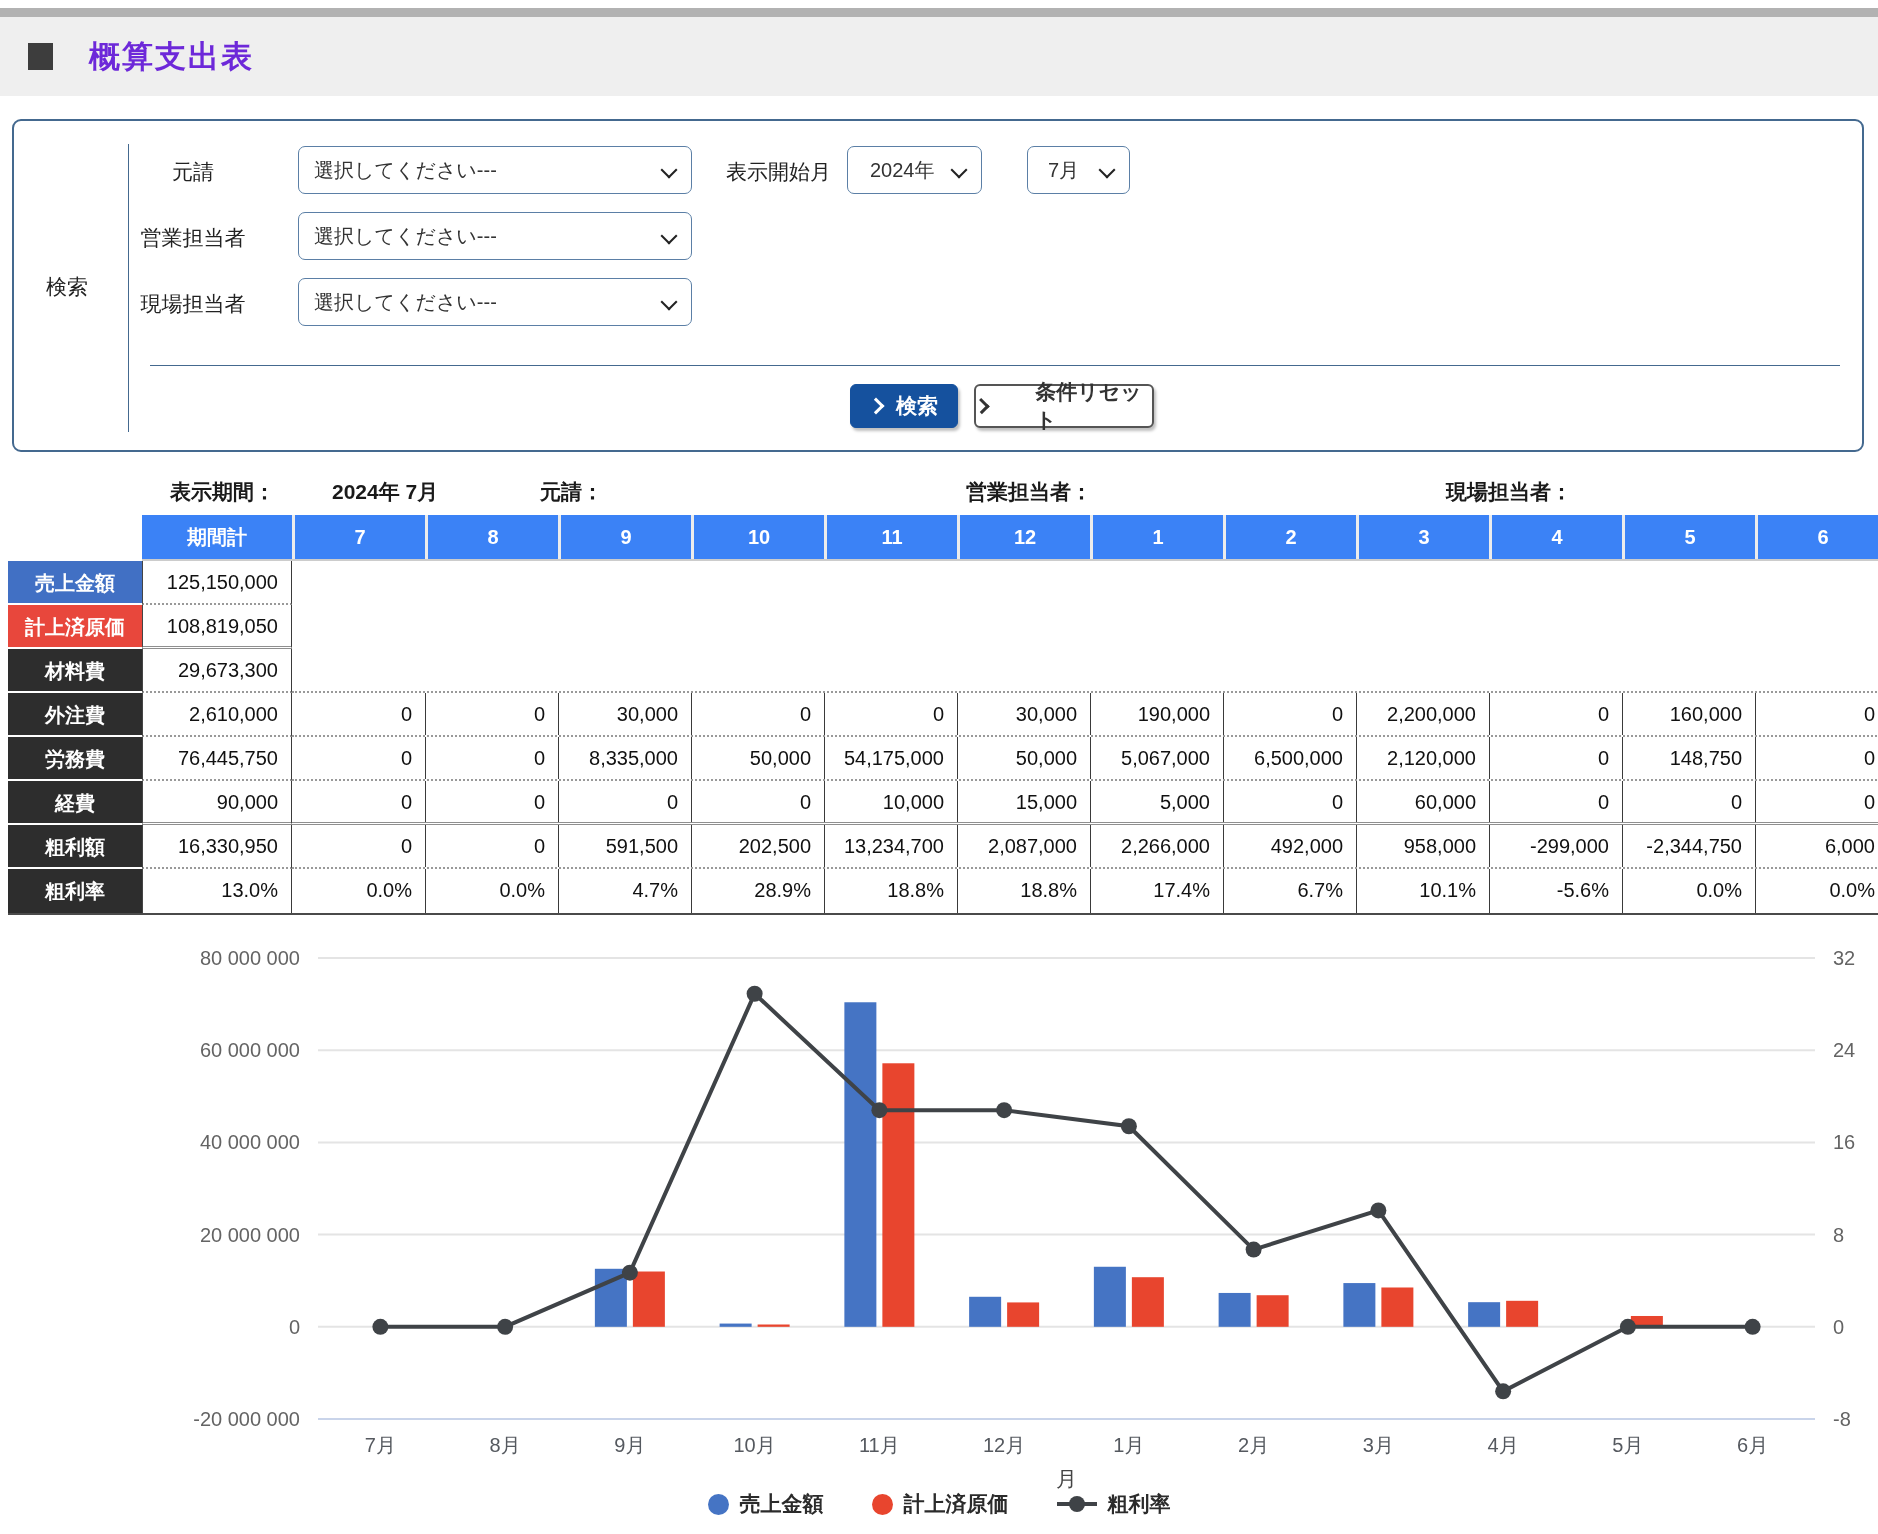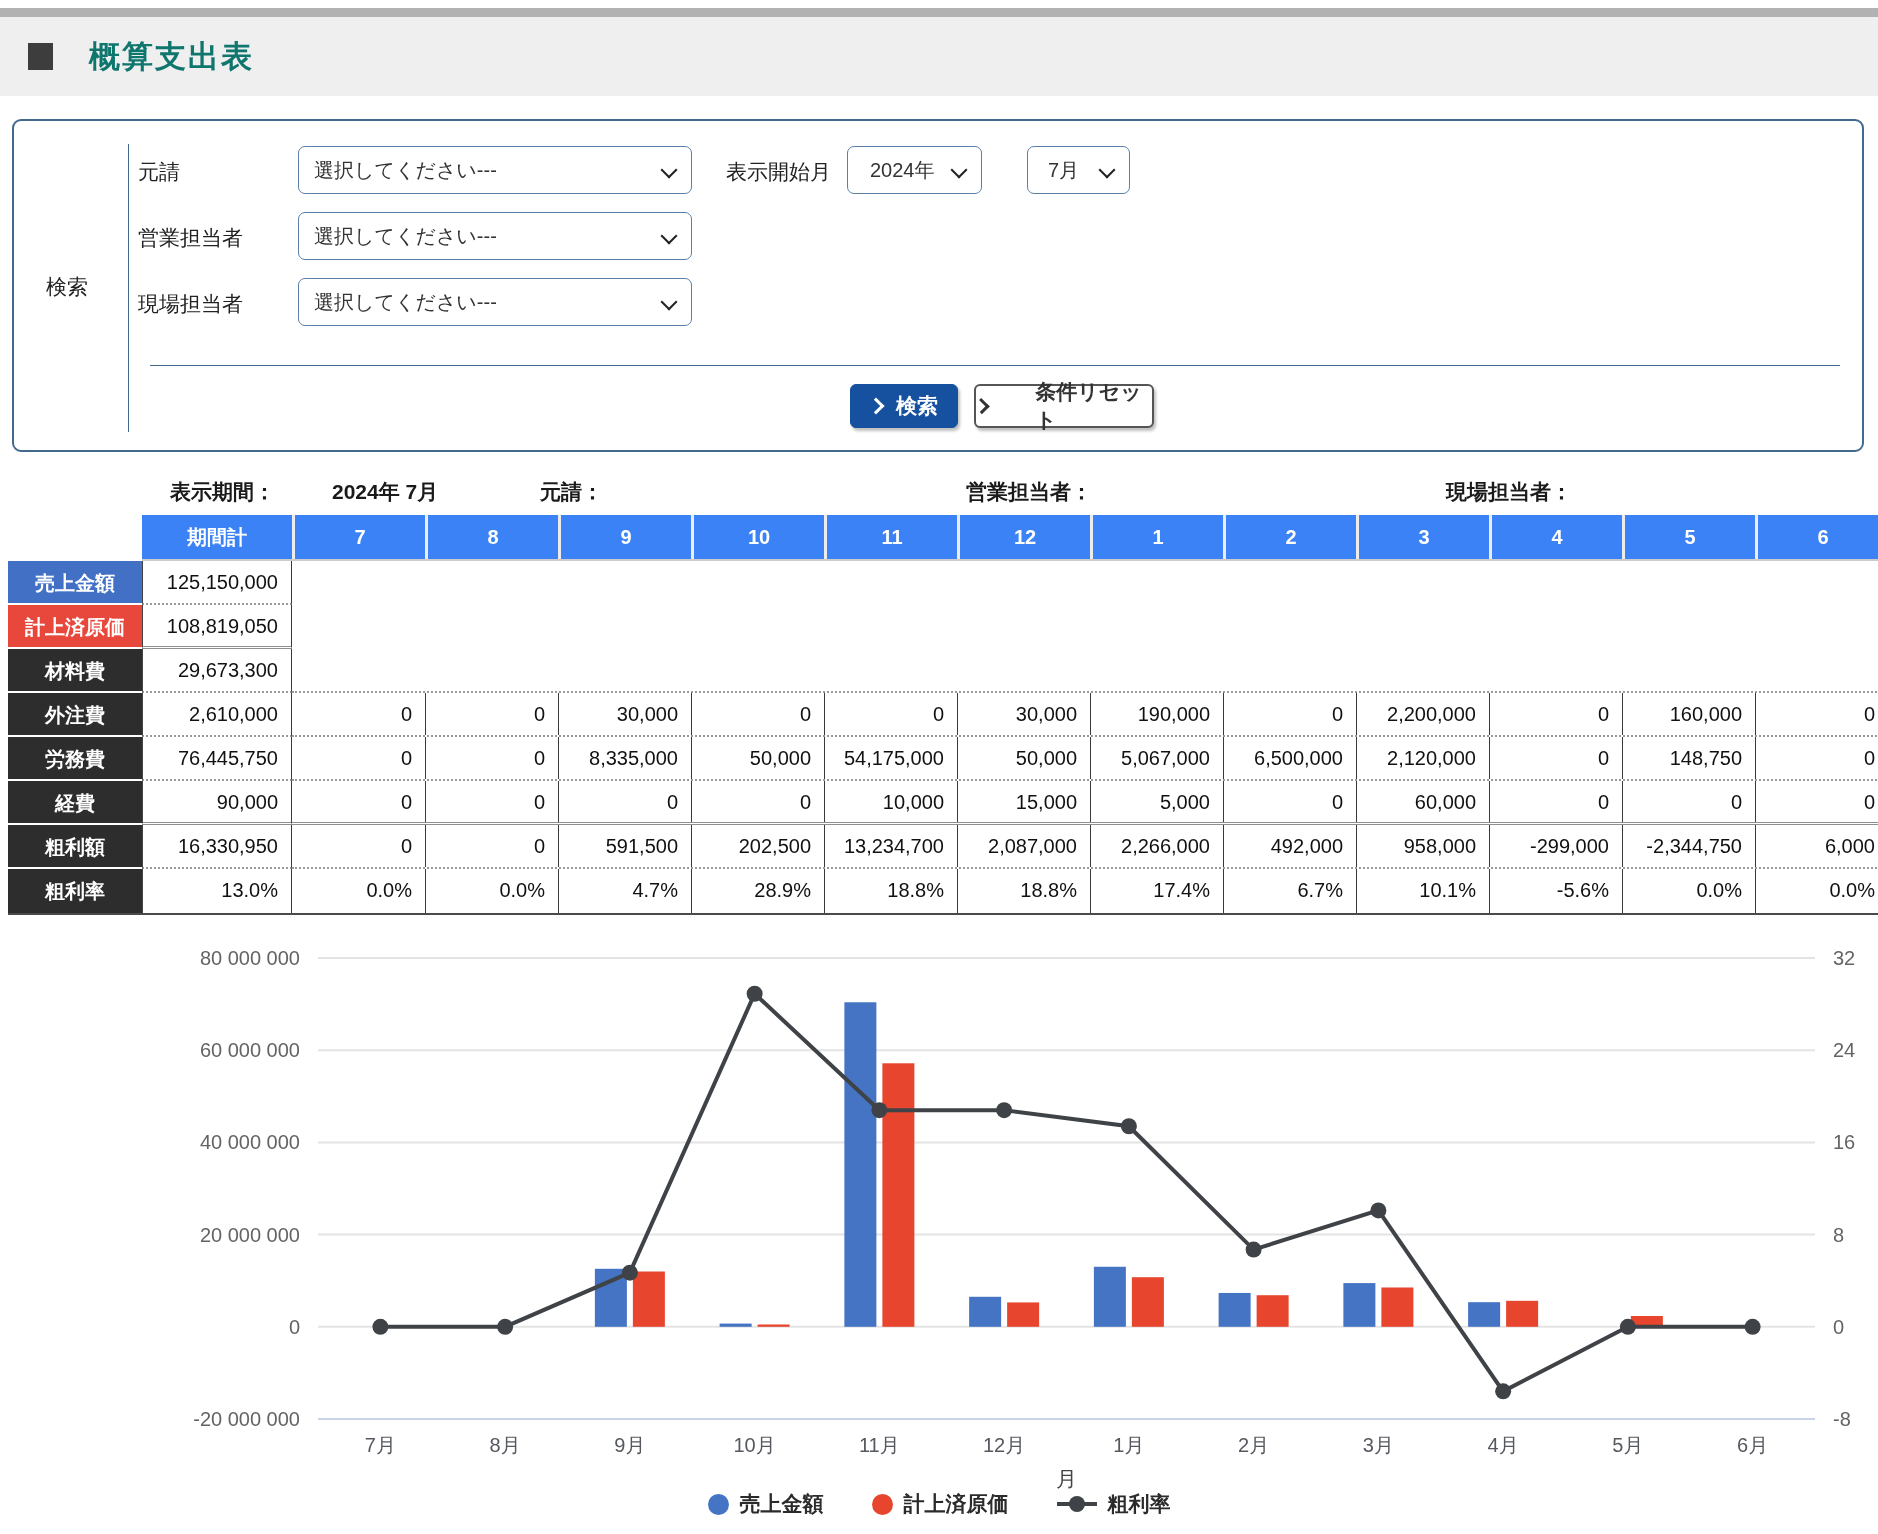--- a/index.html
+++ b/index.html
@@ -2,29 +2,29 @@
 <html><head>
 <meta charset="utf-8">
 <style>
   html,body{margin:0;padding:0;width:1878px;height:1534px;overflow:hidden;background:#fff;
     font-family:"Liberation Sans","DejaVu Sans",sans-serif;color:#222;position:relative;}
   
   .top-strip{position:absolute;left:0;top:8px;width:100%;height:9px;background:#b2b2b2;}
   .title-band{position:absolute;left:0;top:17px;width:100%;height:79px;background:#efefef;
     display:flex;align-items:center;padding-left:28px;box-sizing:border-box;}
   .title-square{width:25px;height:27px;background:#3d3d3d;display:inline-block;}
-  .page-title{font-size:31px;font-weight:bold;color:#0f766e;margin:0 0 0 36px;letter-spacing:2px;font-family:Liberation Serif, serif;}
+  .page-title{font-size:31px;font-weight:bold;color:#6d28d9;margin:0 0 0 36px;letter-spacing:2px;font-family:Liberation Serif, serif;}
   
   .search-panel{position:absolute;left:12px;top:119px;width:1852px;height:333px;
     border:2px solid #44698f;border-radius:9px;background:#fff;box-sizing:border-box;}
   .panel-side-label{position:absolute;left:32px;top:152px;font-size:21px;color:#222;}
   .panel-divider{position:absolute;left:114px;top:23px;width:1px;height:288px;background:#44698f;}
   .form-row{position:absolute;left:0;height:48px;}
   .row-0{top:25px}.row-1{top:91px}.row-2{top:157px}
-  .field-label{position:absolute;left:124px;width:150px;top:12px;text-align:left;font-size:21px;color:#222;}
+  .field-label{position:absolute;left:104px;width:150px;top:12px;text-align:center;font-size:21px;color:#222;}
   .select-box{position:absolute;left:284px;top:0;width:394px;height:48px;border:1px solid #5b7fa6;
     border-radius:7px;background:#fff;box-sizing:border-box;display:flex;align-items:center;cursor:pointer;}
   .select-box .sel-text{font-size:20px;color:#333;padding-left:15px;text-align:center;}
   .chev{position:absolute;right:16px;top:17px;width:10px;height:10px;
     border-right:2px solid #222;border-bottom:2px solid #222;transform:rotate(45deg);}
   .start-month-label{position:absolute;left:712px;top:37px;font-size:21px;color:#222;}
   .sel-year{left:833px;width:135px;top:25px;}
   .sel-year .sel-text{padding-left:22px;}
   .sel-month{left:1013px;width:103px;top:25px;}
   .sel-month .sel-text{padding-left:20px;}

